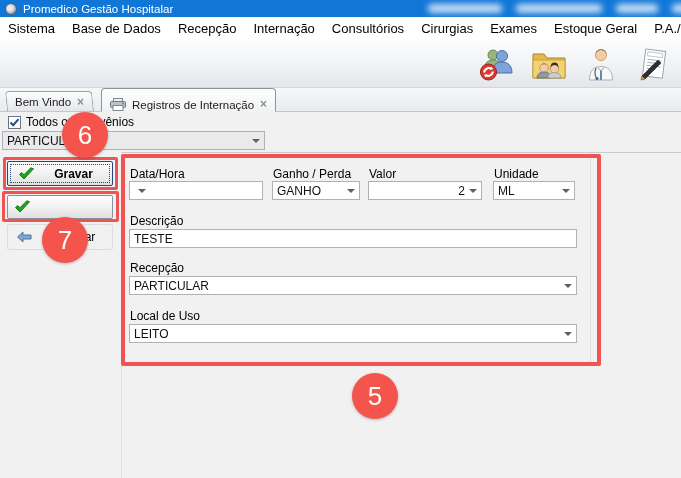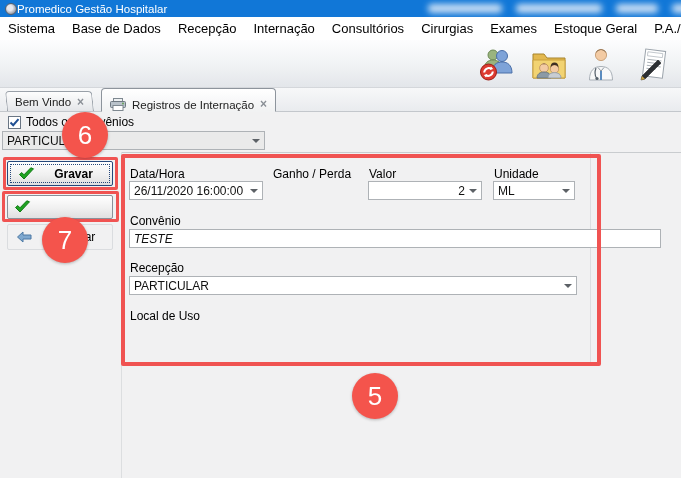--- a/index.html
+++ b/index.html
@@ -12,21 +12,21 @@
   
   .titlebar{
     position:absolute; left:0; top:0; width:681px; height:17px;
     background:#1177d7; display:flex; align-items:center; padding-left:5px;
   }
   .app-icon{
     width:12px; height:12px; border-radius:50%;
     background:radial-gradient(circle at 40% 40%, #e8e8ee 0 30%, #9aa0ac 70%, #6d7480 100%);
     border:1px solid #55606e; flex:0 0 auto;
   }
-  .titlebar .title{ color:#fff; font-size:11.5px; white-space:nowrap; }
+  .titlebar .title{ color:#fff; font-size:11.5px; margin-left:6px; white-space:nowrap; }
   .title-blur{ position:absolute; top:4px; height:9px; display:flex; gap:14px; filter:blur(3px); opacity:.9; }
   .title-blur i{ display:block; height:9px; background:#dce9f8; border-radius:4px; }
   
   .menubar{
     position:absolute; left:0; top:17px; width:681px; height:23px;
     background:#ffffff; display:flex; align-items:center; padding-left:8px; gap:17px;
     font-size:13px; white-space:nowrap; overflow:hidden;
   }
   .menubar span{ cursor:default; }
   
@@ -253,50 +253,57 @@
     <span class="backarrow">
       <svg width="16" height="12" viewBox="0 0 16 12">
           <path d="M7 1 L1.5 6 L7 11 V8 H15 V4 H7 z" fill="#7fa8cf" stroke="#4c79a4" stroke-width="1"></path>
         </svg>
     </span>
     <span class="cap">Retornar</span>
   </button>
 
   <span class="flabel" style="left:130px; top:167px;">Data/Hora</span>
   <div class="combo" style="left:129px; top:181px; width:134px;">
-    <span class="val">26/11/2020 16:00:00</span>
     <span class="arrow"></span>
   </div>
 
   <span class="flabel" style="left:273px; top:167px;">Ganho / Perda</span>
+  <div class="combo" style="left:272px; top:181px; width:88px;">
+    <span class="val">GANHO</span>
+    <span class="arrow"></span>
+  </div>
 
   <span class="flabel" style="left:369px; top:167px;">Valor</span>
   <div class="combo num" style="left:368px; top:181px; width:114px;">
     <span class="val">2</span>
     <span class="arrow"></span>
   </div>
 
   <span class="flabel" style="left:494px; top:167px;">Unidade</span>
   <div class="combo" style="left:493px; top:181px; width:82px;">
     <span class="val">ML</span>
     <span class="arrow"></span>
   </div>
 
-  <span class="flabel" style="left:130px; top:214px;">Convênio</span>
-  <div class="combo" style="left:129px; top:229px; width:532px;font-style:italic;">
+  <span class="flabel" style="left:130px; top:214px;">Descrição</span>
+  <div class="combo" style="left:129px; top:229px; width:448px;">
     <span class="val">TESTE</span>
   </div>
 
   <span class="flabel" style="left:130px; top:261px;">Recepção</span>
   <div class="combo" style="left:129px; top:276px; width:448px;">
     <span class="val">PARTICULAR</span>
     <span class="arrow"></span>
   </div>
 
   <span class="flabel" style="left:130px; top:309px;">Local de Uso</span>
+  <div class="combo" style="left:129px; top:324px; width:448px;">
+    <span class="val">LEITO</span>
+    <span class="arrow"></span>
+  </div>
 
   <div class="ann-rect" style="left:3px; top:157px; width:115px; height:33px;"></div>
   <div class="ann-rect" style="left:2px; top:191px; width:117px; height:31px;"></div>
   <div class="ann-rect ann-rect-big" style="left:121px; top:154px; width:480px; height:212px;"></div>
 
   <div class="badge" style="left:62px; top:112px;">6</div>
   <div class="badge" style="left:42px; top:217px;">7</div>
   <div class="badge" style="left:352px; top:373px;">5</div>
 
 </div>

